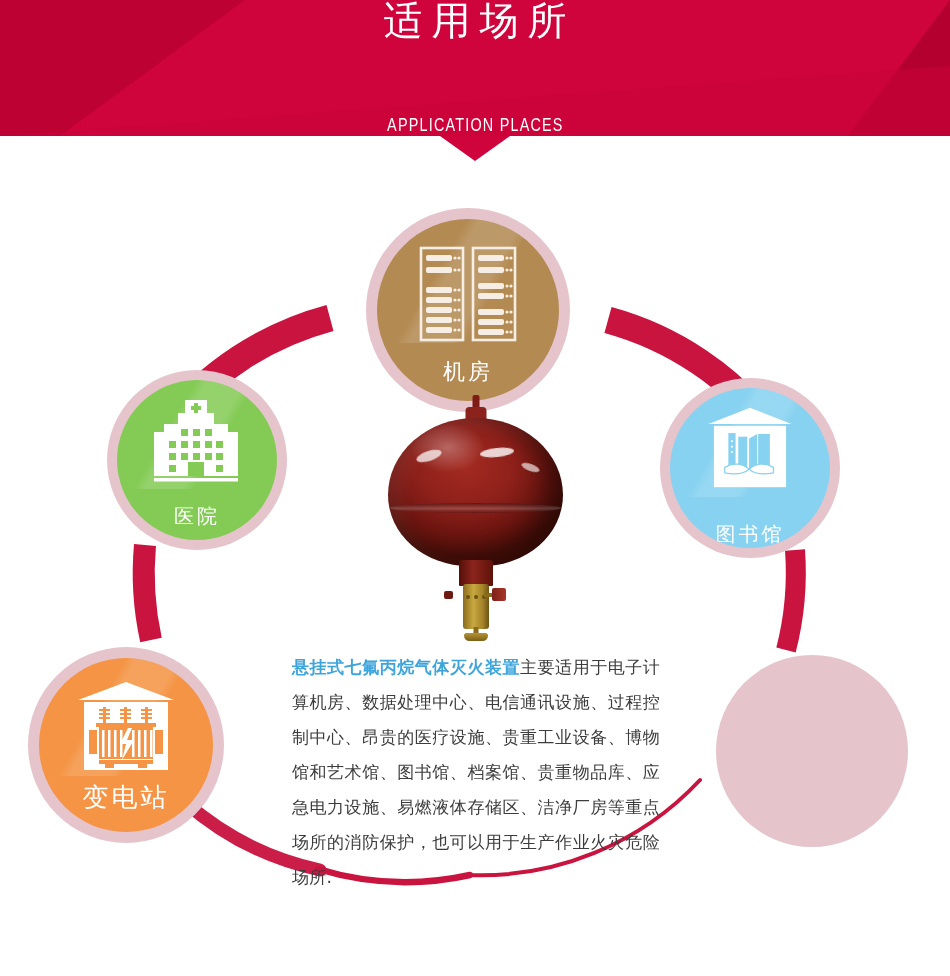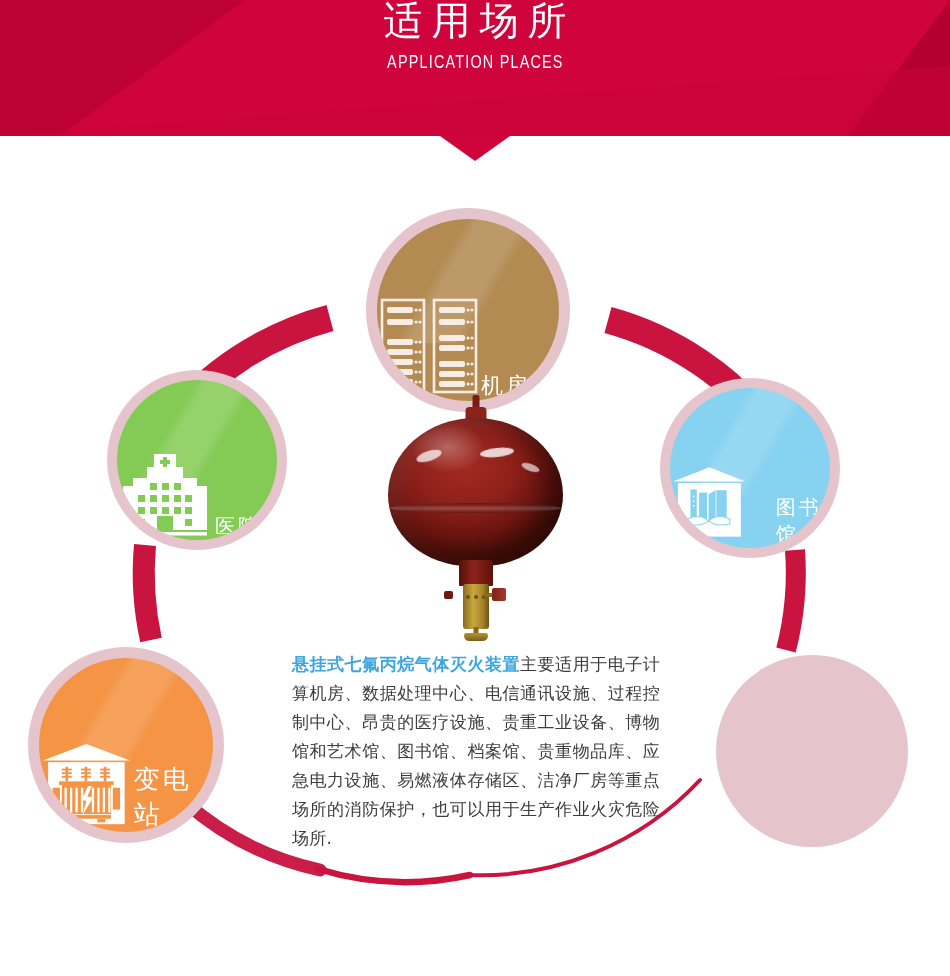--- a/index.html
+++ b/index.html
@@ -30,21 +30,21 @@
     clip-path:polygon(180px 0,180px 136px,78px 136px);
   }
   .banner-shade-diag{
     position:absolute; left:0; bottom:0; width:950px; height:70px;
     background:#C80139;
     -webkit-clip-path:polygon(0 70px,950px 0,950px 70px);
     clip-path:polygon(0 70px,950px 0,950px 70px);
     opacity:.55;
   }
   .banner-inner{ position:absolute; inset:0; z-index:4;
-    display:flex; flex-direction:column; align-items:center; justify-content:flex-start; }
+    display:flex; flex-direction:column; align-items:center; justify-content:space-between; }
   .banner-title{
     color:#ffffff; font-size:39px; letter-spacing:9px;
     font-weight:400; line-height:1.1; text-indent:9px;
     font-family:"DejaVu Sans","Liberation Sans",sans-serif;
   }
   .banner-sub{
     color:#ffffff; font-size:18px; letter-spacing:1.5px; margin-top:9px;
     font-family:"Liberation Sans Narrow","Liberation Sans",sans-serif;
     transform:scaleX(.80); transform-origin:center;
     font-weight:400;
@@ -129,21 +129,21 @@
 
   
   .node{ position:absolute; z-index:2; border-radius:50%;
     display:flex; flex-direction:column; align-items:center; justify-content:center; }
   .node .ringwrap{
     position:absolute; inset:0; border-radius:50%;
     background:#E6C4CC;
   }
   .node .disc{
     position:absolute; border-radius:50%;
-    display:flex; flex-direction:row; align-items:flex-end; justify-content:flex-start;
+    display:flex; flex-direction:column; align-items:center; justify-content:flex-start;
     overflow:hidden;
   }
   .node .disc::after{
     content:""; position:absolute; left:-10%; top:-22%; width:120%; height:90%;
     background:linear-gradient(120deg,rgba(255,255,255,0) 42%,rgba(255,255,255,.13) 46%,rgba(255,255,255,.13) 60%,rgba(255,255,255,0) 64%);
     pointer-events:none;
   }
   .node-label{
     position:relative; z-index:3; color:#ffffff; font-size:22px; letter-spacing:3px;
     font-family:"DejaVu Sans","Liberation Sans",sans-serif; font-weight:400;
@@ -173,21 +173,21 @@
 
   #node-jiejingshi{ left:716px; top:655px; width:192px; height:192px; }
   #node-jiejingshi .disc{ left:11px; top:11px; width:170px; height:170px; background:#F5A9A9; }
   #node-jiejingshi .node-icon{ margin-top:24px; }
   #node-jiejingshi .node-label{ margin-top:6px; font-size:22px; }
 
   
   .body-text{
     position:absolute; left:292px; top:650px; width:368px; z-index:4;
     font-family:"DejaVu Sans","Liberation Sans",sans-serif;
-    font-size:17px; line-height:29px; color:#3c3c3c; text-align:justify;
+    font-size:17px; line-height:35px; color:#3c3c3c; text-align:justify;
     letter-spacing:.2px;
   }
   .body-text .hl{ color:#3EA5DC; font-weight:bold; }
 </style>
 </head>
 <body>
 
 <div id="stage">
 
   <div class="banner">

